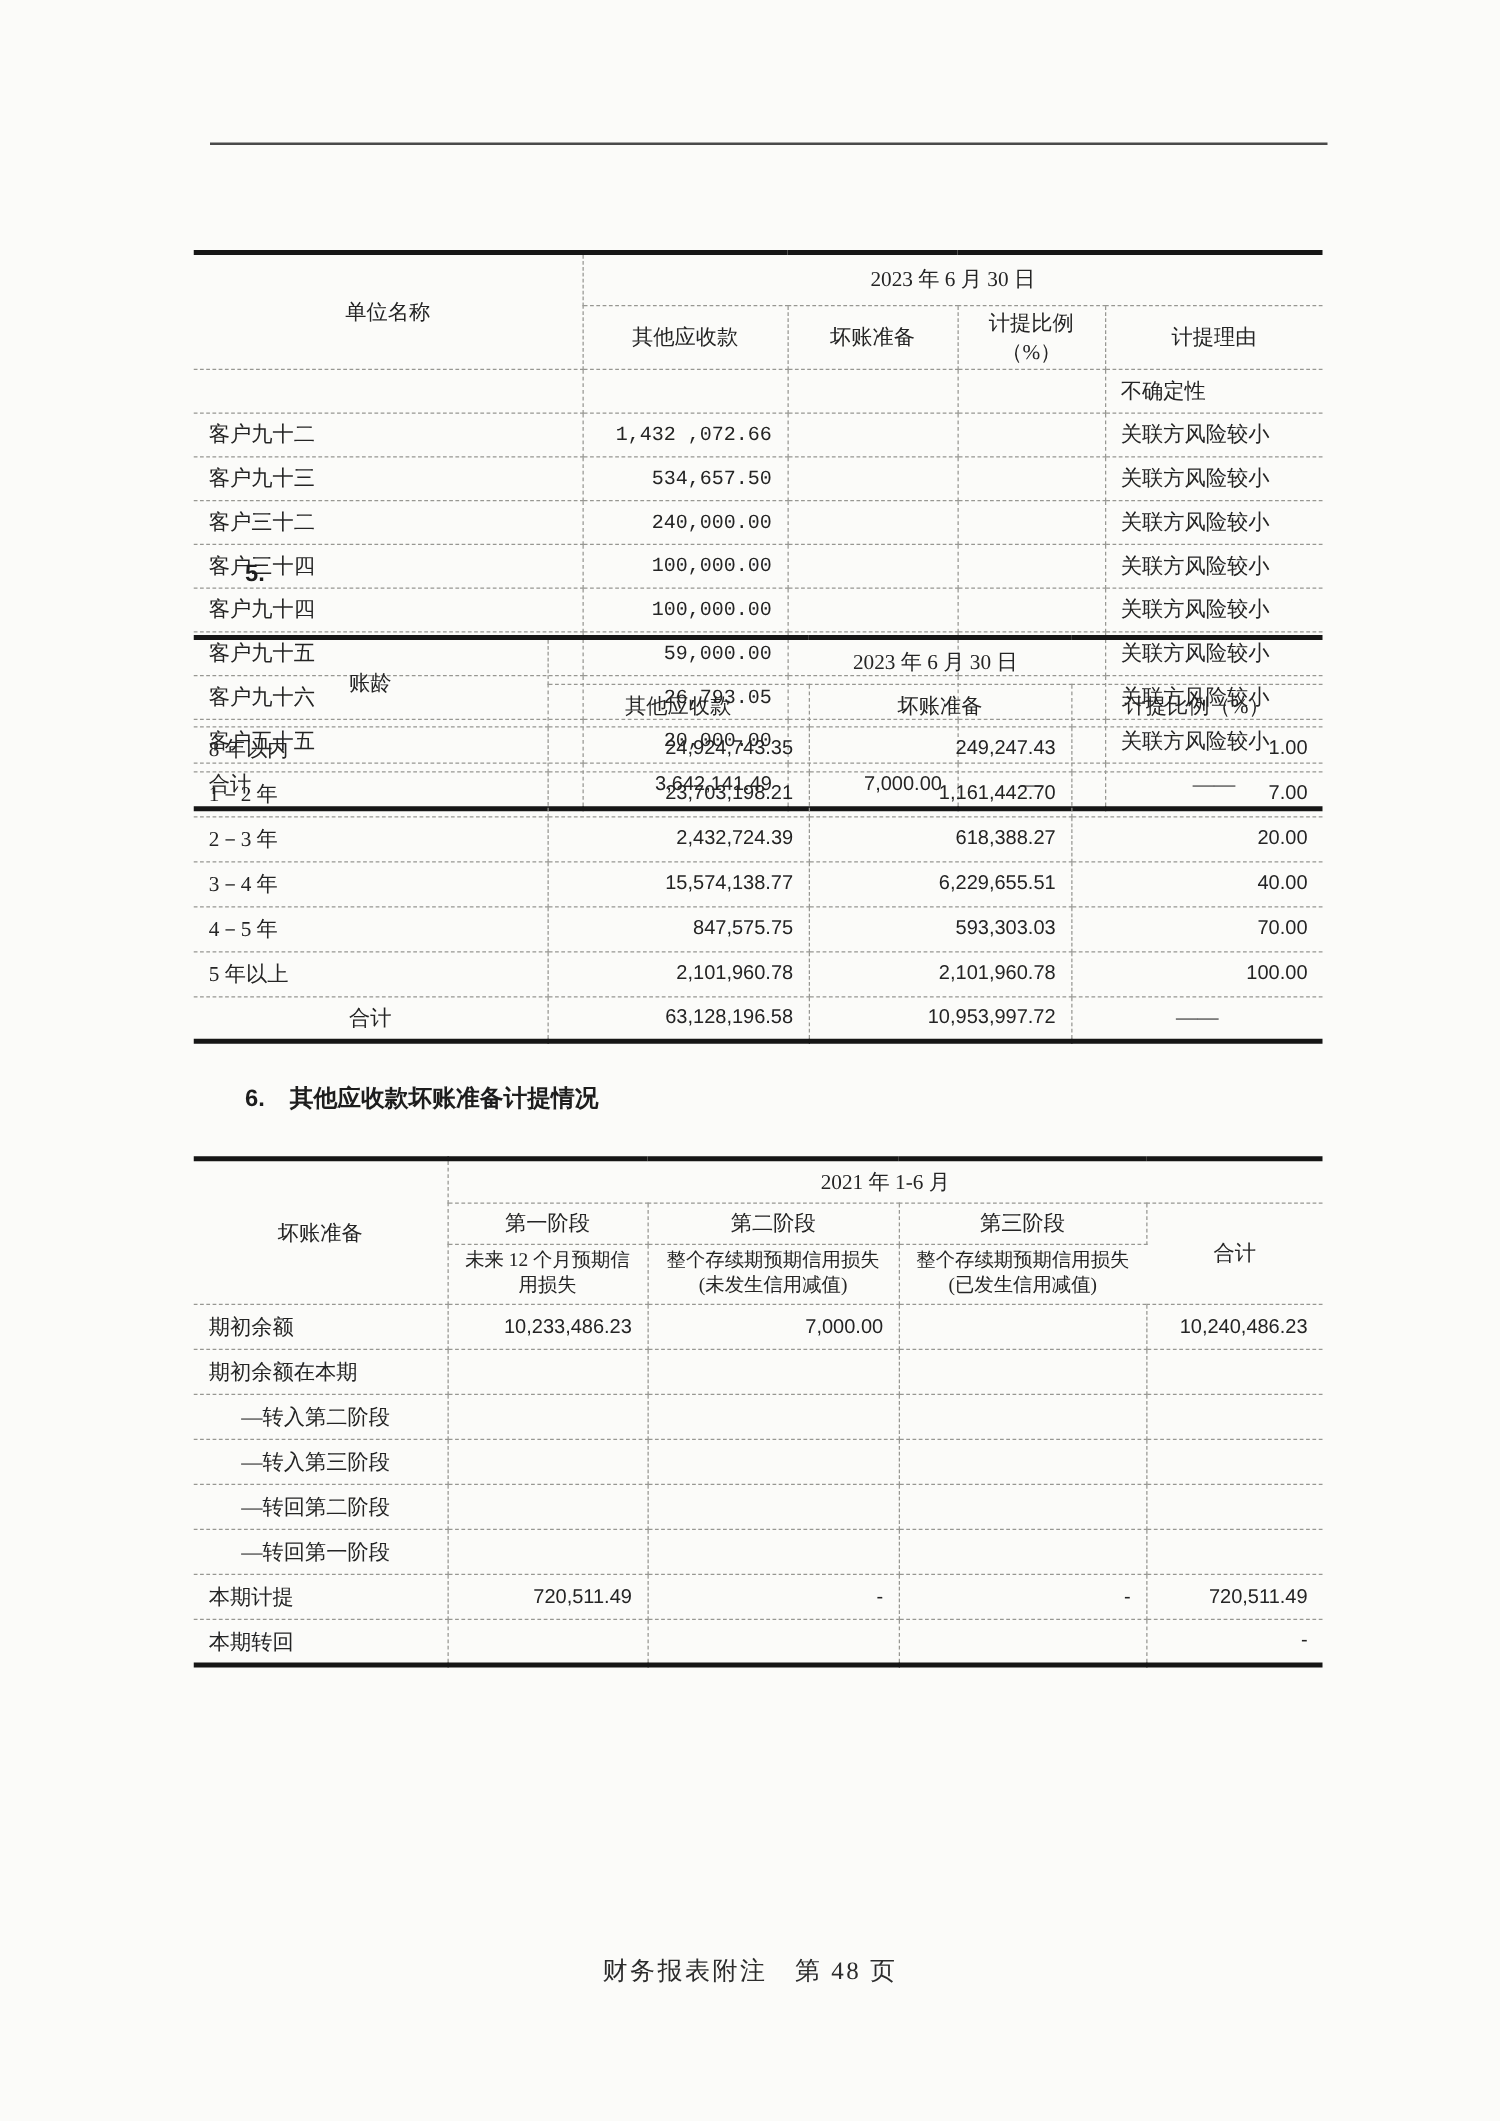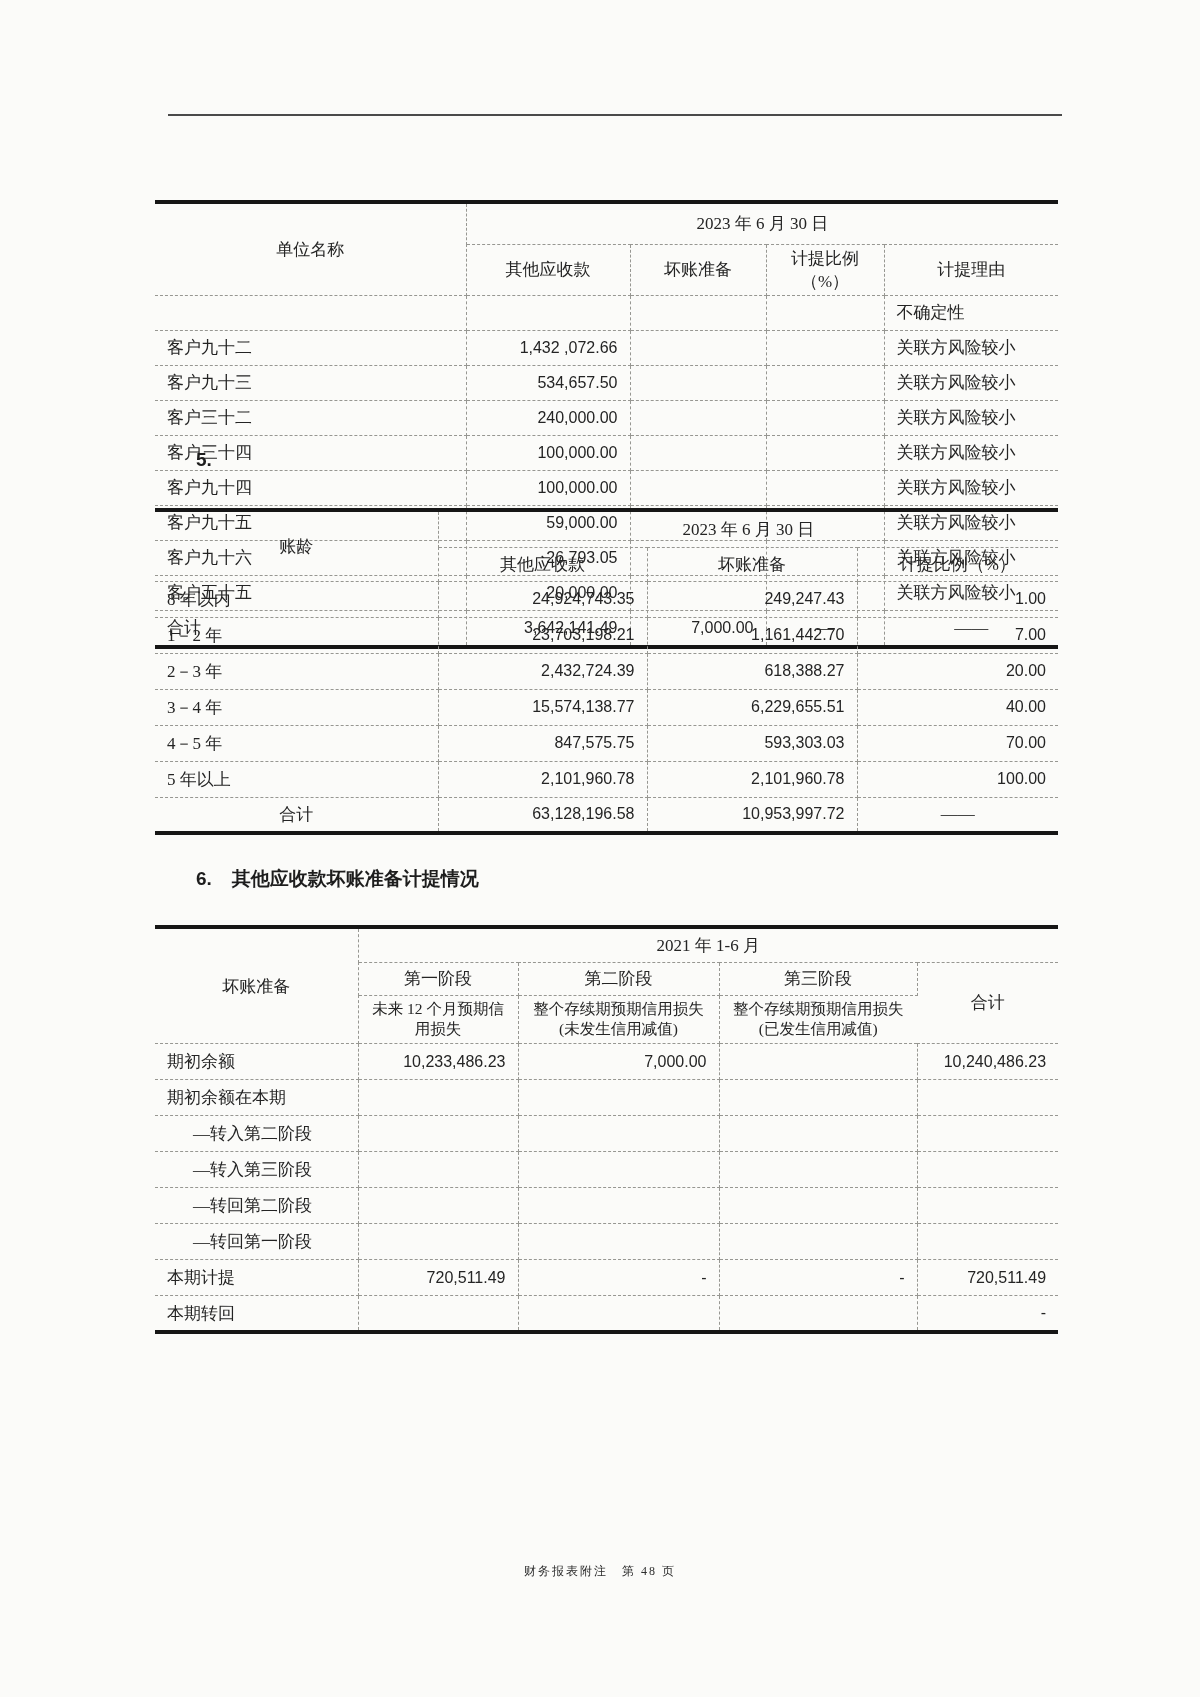--- a/index.html
+++ b/index.html
@@ -42,21 +42,21 @@
   .th { text-align: center; }
   .c-left  { text-align: left;  padding-left: 12px; }
   .c-right { text-align: right; padding-right: 12px; }
   .c-center{ text-align: center; }
   .num { font-family: "Liberation Sans", "DejaVu Sans", sans-serif; font-size: 16px; }
   .indent { padding-left: 38px; }
 
   
   .t1 .hrow1 td { height: 42px; }
   .t1 .hrow2 td { height: 44px; }
-  .t1 .drow  td { height: 35px; }
+  .t1 .drow  td { height: 35px; font-family: Liberation Mono, monospace; }
   .t1 .trow  td { height: 37px; }
 
   .t2 .hrow1 td { height: 37px; }
   .t2 .hrow2 td { height: 34px; }
   .t2 .drow  td { height: 36px; }
 
   .t3 .hrow1 td { height: 35px; }
   .t3 .hrow2 td { height: 33px; }
   .t3 .hrow3 td { height: 48px; font-size: 15.5px; line-height: 1.35; padding: 3px 6px; }
   .t3 .drow  td { height: 36px; }
@@ -74,21 +74,21 @@
   .pos-sec5 { position: absolute; top: 449px; left: 155px; width: 903px; }
   .pos-t2   { position: absolute; top: 508px; left: 155px; }
   .pos-sec6 { position: absolute; top: 866px; left: 155px; width: 903px; }
   .pos-t3   { position: absolute; top: 925px; left: 155px; }
 
   .footer {
     position: absolute;
     top: 1563px; left: 0;
     width: 1200px;
     text-align: center;
-    font-size: 12px;
+    font-size: 20px;
     letter-spacing: 2px;
     color: #2c2c2c;
   }
 </style>
 </head>
 <body>
 
 <div class="page">
   <div class="header-rule"></div>
 

